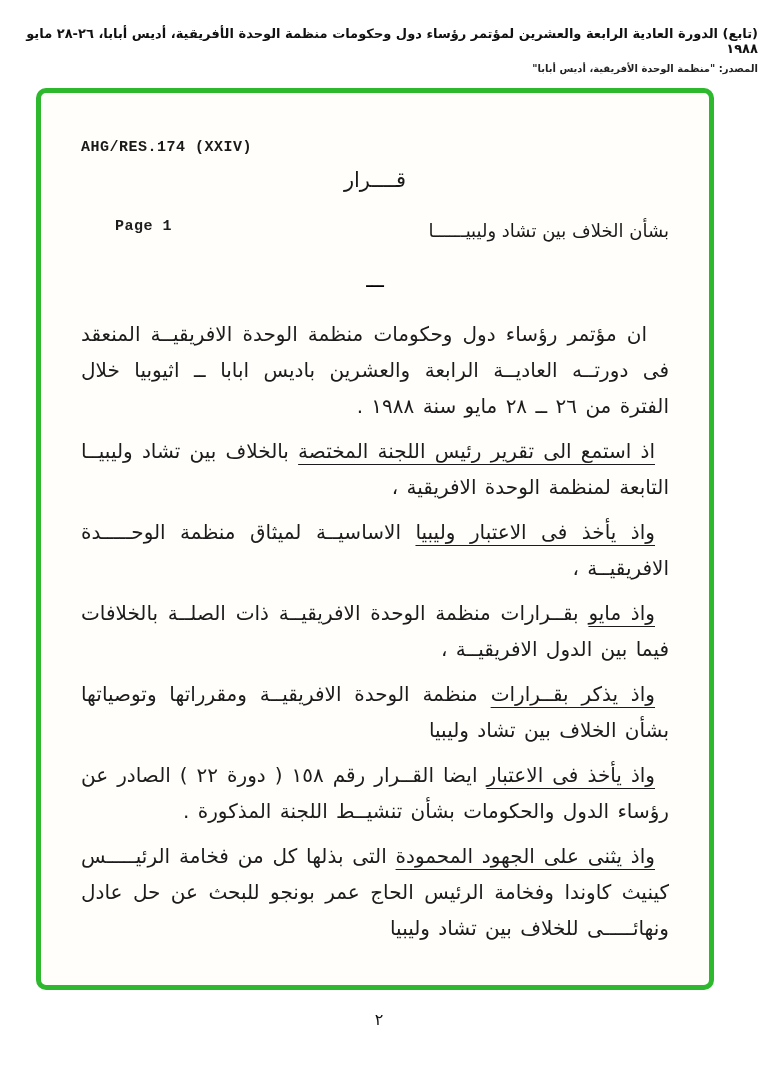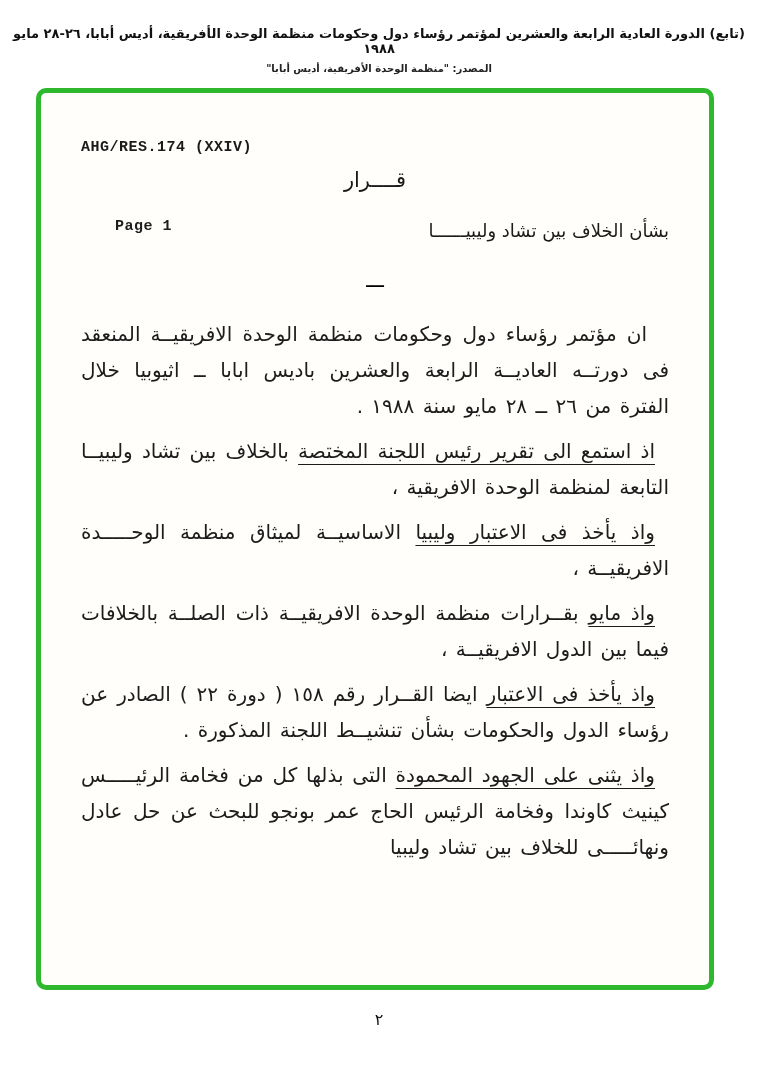--- a/index.html
+++ b/index.html
@@ -10,21 +10,21 @@
     background: #ffffff;
     font-family: "DejaVu Sans", sans-serif;
     color: #1d1d1d;
     position: relative;
     overflow: hidden;
   }
 
   
   .page-header {
     direction: rtl;
-    text-align: center;
+    text-align: right;
     padding-top: 26px;
   }
   .header-line1 {
     font-size: 13px;
     font-weight: bold;
     letter-spacing: 0.2px;
     color: #111;
   }
   .header-line2 {
     font-size: 10px;
@@ -147,20 +147,21 @@
       <div class="doc-subject">بشأن   الخلاف  بين  تشاد  وليبيــــــا</div>
     </div>
 
     <div class="divider">ـــ</div>
 
     <div class="doc-body">
         <div class="para" style="text-indent: 22px;"><span>ان مؤتمر رؤساء دول  وحكومات  منظمة الوحدة الافريقيــة المنعقد  فى دورتــه العاديــة  الرابعة والعشرين باديس ابابا  ــ  اثيوبيا خلال الفترة من ٢٦ ــ ٢٨ مايو سنة ١٩٨٨ .</span></div>
         <div class="para" style="text-indent: 14px;"><span class="lead">اذ استمع الى تقرير رئيس اللجنة المختصة</span> <span>بالخلاف بين تشاد وليبيــا التابعة لمنظمة الوحدة الافريقية ،</span></div>
         <div class="para" style="text-indent: 14px;"><span class="lead">واذ يأخذ فى الاعتبار وليبيا</span> <span>الاساسيــة  لميثاق منظمة الوحـــــدة الافريقيــة ،</span></div>
         <div class="para" style="text-indent: 14px;"><span class="lead">واذ مايو</span> <span>بقــرارات  منظمة الوحدة الافريقيــة ذات  الصلــة بالخلافات فيما بين الدول الافريقيــة ،</span></div>
+        <div class="para" style="text-indent: 14px;"><span class="lead">واذ يذكر بقــرارات</span> <span>منظمة الوحدة الافريقيــة  ومقرراتها وتوصياتها بشأن الخلاف  بين  تشاد  وليبيا</span></div>
         <div class="para" style="text-indent: 14px;"><span class="lead">واذ يأخذ فى الاعتبار</span> <span>ايضا القــرار رقم ١٥٨ ( دورة ٢٢ )  الصادر عن رؤساء الدول  والحكومات  بشأن  تنشيــط اللجنة المذكورة .</span></div>
         <div class="para" style="text-indent: 14px;"><span class="lead">واذ يثنى على الجهود المحمودة</span> <span>التى  بذلها كل من فخامة الرئيـــــس كينيث  كاوندا وفخامة الرئيس  الحاج  عمر بونجو للبحث عن  حل عادل  ونهائـــــى للخلاف  بين تشاد  وليبيا</span></div>
       </div>
 
   </div>
 
   <div class="footer-page-number">٢</div>
 
 </div>
 

